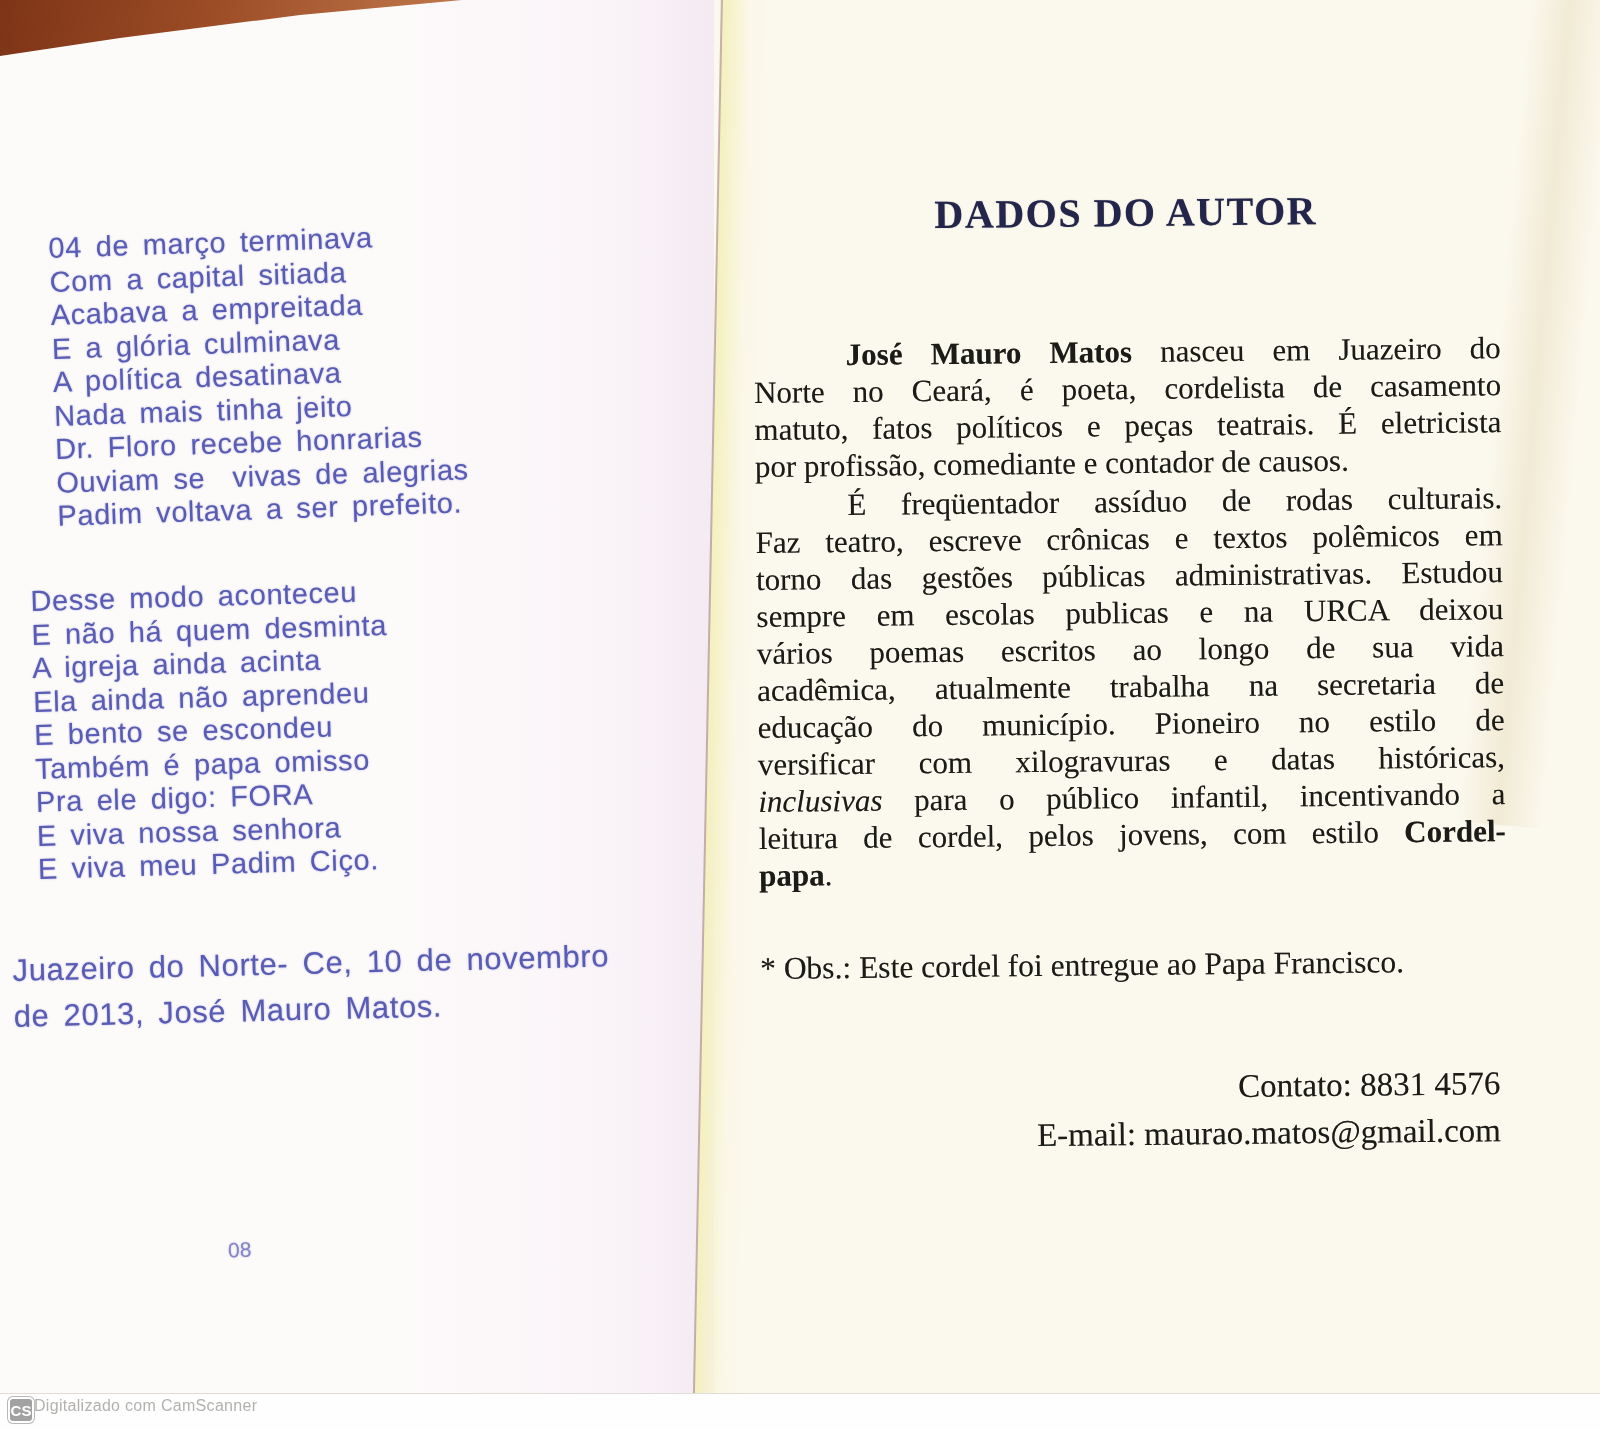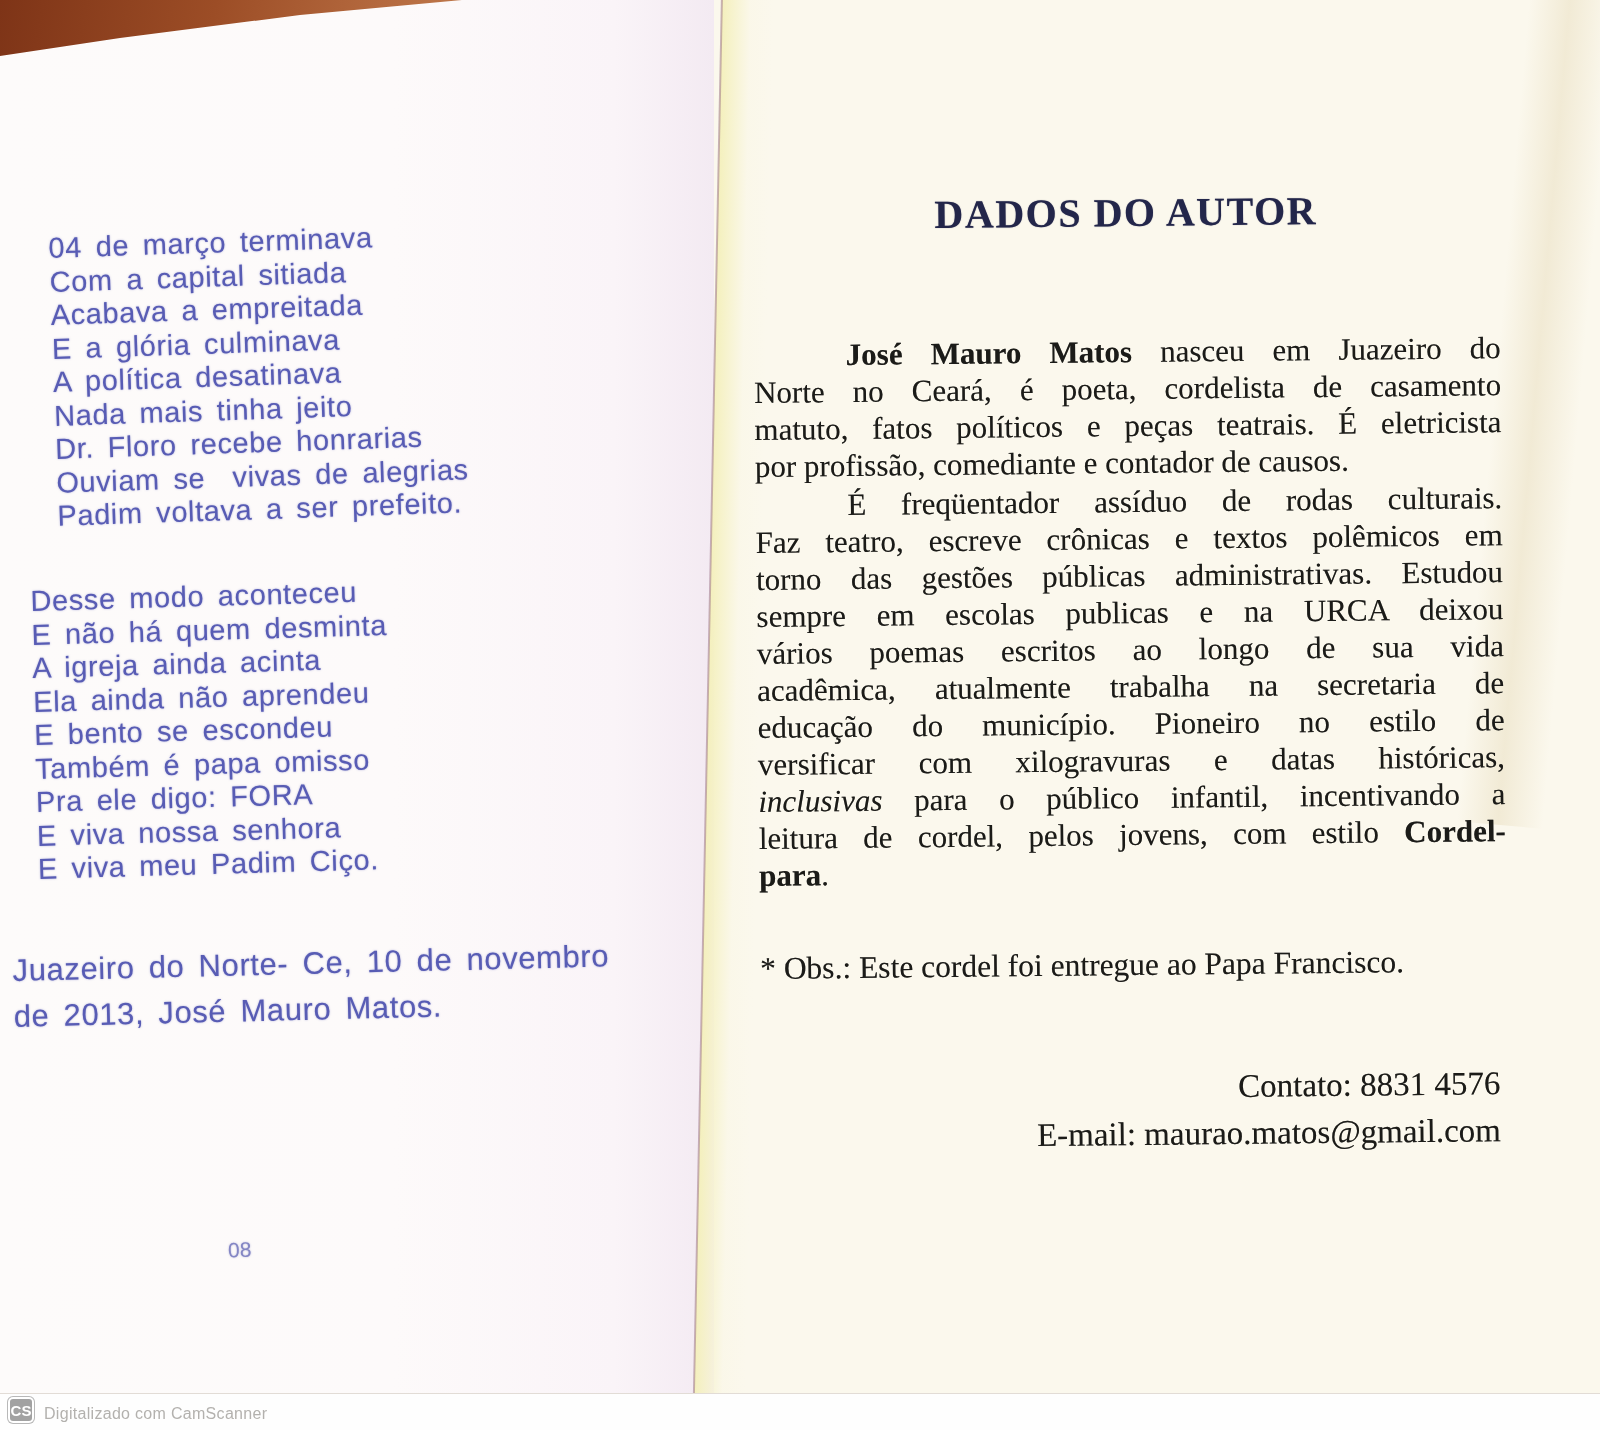--- a/index.html
+++ b/index.html
@@ -76,21 +76,21 @@
   .obs{
     position:absolute;left:0;top:951px;width:100%;font-size:31.5px;
     text-shadow:0 0 .5px rgba(20,20,18,.45);
   }
   .contact{
     position:absolute;left:0;top:1068px;width:100%;text-align:right;
     padding-right:8px;box-sizing:border-box;font-size:33px;line-height:47px;
     text-shadow:0 0 .5px rgba(20,20,18,.45);
   }
   
-  .watermark{position:absolute;left:8px;top:1397px;display:flex;align-items:flex-end;gap:10px;}
+  .watermark{position:absolute;left:8px;top:1397px;display:flex;align-items:flex-start;}
   .cs-badge{
     width:26px;height:26px;border-radius:5px;background:#a2a2a2;
     color:#ffffff;font-family:"Liberation Sans",sans-serif;font-weight:bold;
     font-size:15px;display:flex;align-items:center;justify-content:center;
     box-shadow:inset 0 0 0 2px #ffffff,0 0 0 1px #b8b8b8;
   }
   .wm-label{
     font-family:Liberation Sans, sans-serif;font-size:16px;color:#b3b1ae;letter-spacing:.3px;
   }
 </style>
@@ -146,21 +146,21 @@
         <div class="jl ind"><span>É freqüentador assíduo de rodas culturais.</span></div>
         <div class="jl"><span>Faz teatro, escreve crônicas e textos polêmicos em</span></div>
         <div class="jl"><span>torno das gestões públicas administrativas. Estudou</span></div>
         <div class="jl"><span>sempre em escolas publicas e na URCA deixou</span></div>
         <div class="jl"><span>vários poemas escritos ao longo de sua vida</span></div>
         <div class="jl"><span>acadêmica, atualmente trabalha na secretaria de</span></div>
         <div class="jl"><span>educação do município. Pioneiro no estilo de</span></div>
         <div class="jl"><span>versificar com xilogravuras e datas históricas,</span></div>
         <div class="jl"><span style="font-style: italic;">inclusivas</span><span> para o público infantil, incentivando a</span></div>
         <div class="jl"><span>leitura de cordel, pelos jovens, com estilo </span><span style="font-weight: bold;">Cordel-</span></div>
-        <div class="ll"><span style="font-weight: bold;">para</span><span>.</span></div>
+        <div class="ll"><span style="font-weight: bold;">papa</span><span>.</span></div>
       </div>
     <div class="obs">* Obs.: Este cordel foi entregue ao Papa Francisco.</div>
     <div class="contact">
         <div>Contato: 8831 4576</div>
         <div>E-mail: maurao.matos@gmail.com</div>
       </div>
   </div>
 
   <div class="page-bottom-edge"></div>
 

